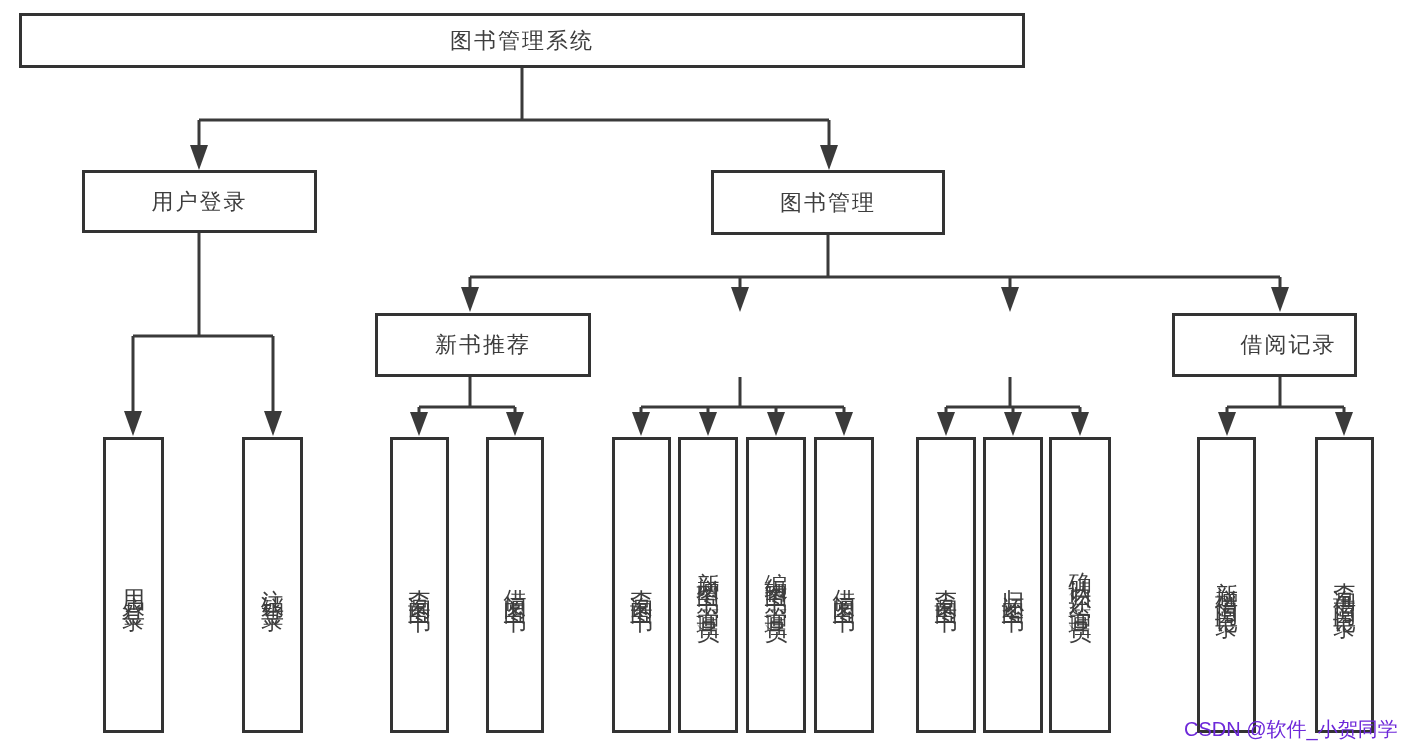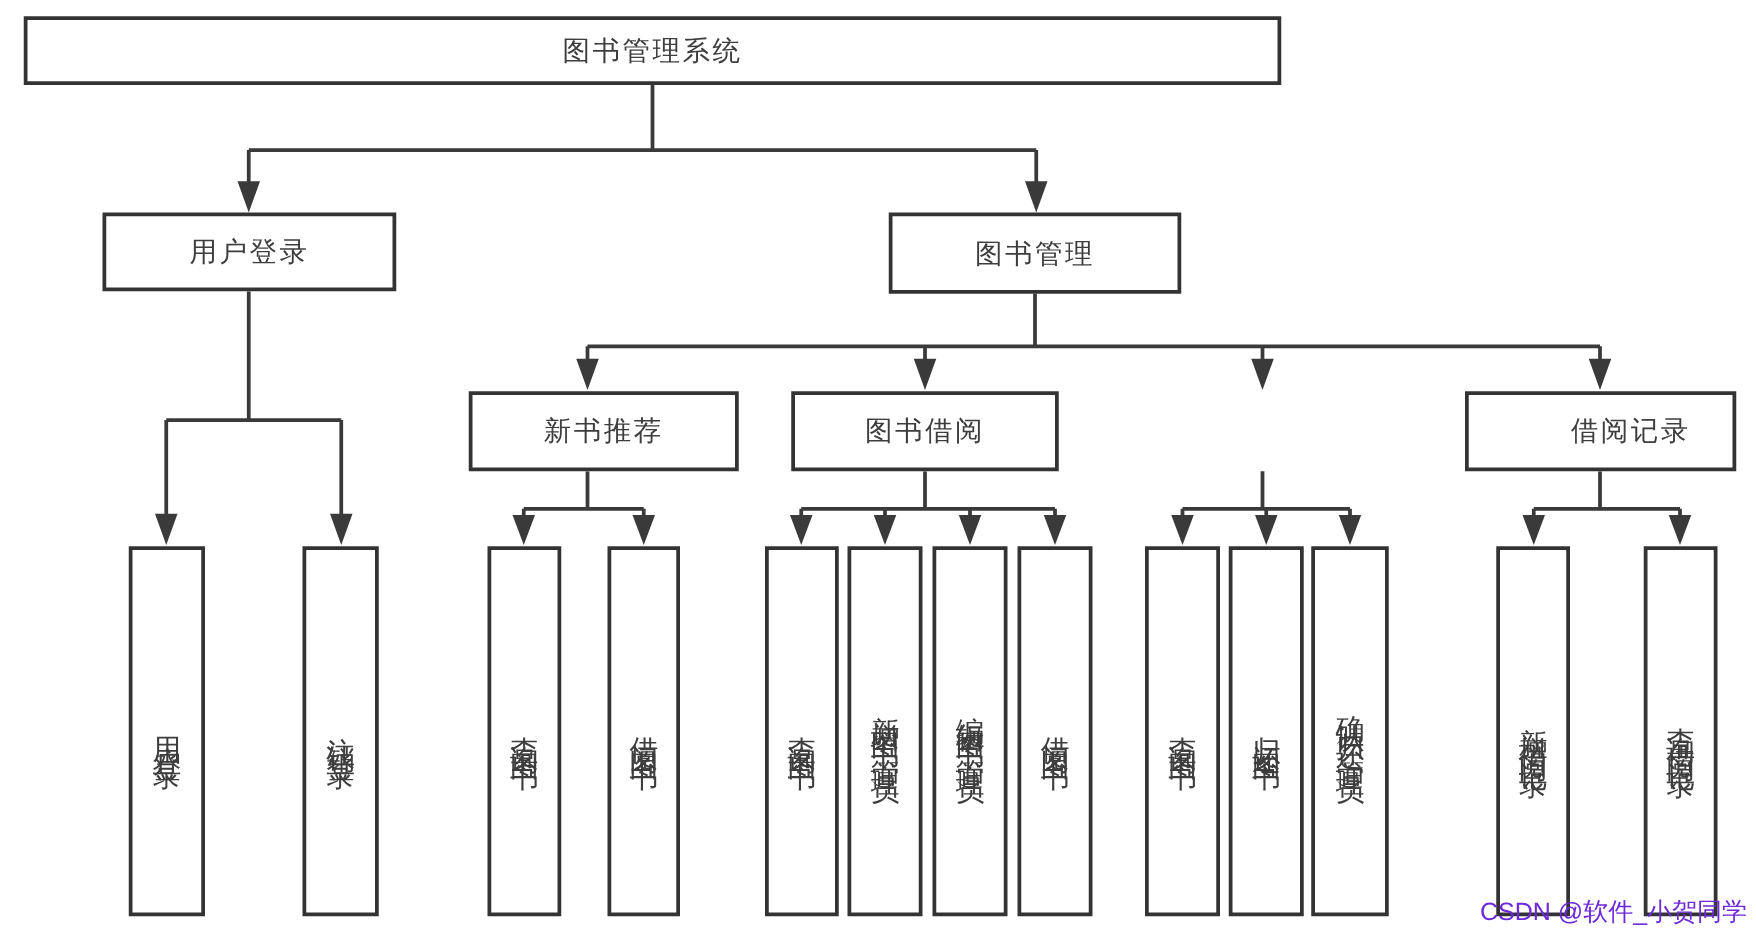--- a/index.html
+++ b/index.html
@@ -128,24 +128,21 @@
   <div class="node" style="left:82px; top:170px; width:235px; height:63px;">
     <span class="hlabel">用户登录</span>
   </div>
   <div class="node" style="left:711px; top:170px; width:234px; height:65px;">
     <span class="hlabel">图书管理</span>
   </div>
 
   <div class="node" style="left:358px; top:313px; width:216px; height:64px;margin-left:17px;">
     <span class="hlabel">新书推荐</span>
   </div>
-  <div class="node" style="left:633px; top:313px; width:214px; height:64px;">
-    <span class="hlabel">图书借阅</span>
-  </div>
-  <div class="node" style="left:1172px; top:313px; width:217px; height:64px;padding-left:48px;">
+  <div class="node" style="left:1172px; top:313px; width:185px; height:64px;padding-left:48px;">
     <span class="hlabel">借阅记录</span>
   </div>
 
   <div class="leaf" style="left:103px; width:61px;">
     <span class="vtext">用户登录</span>
   </div>
   <div class="leaf" style="left:242px; width:61px;">
     <span class="vtext">注销登录</span>
   </div>
 

